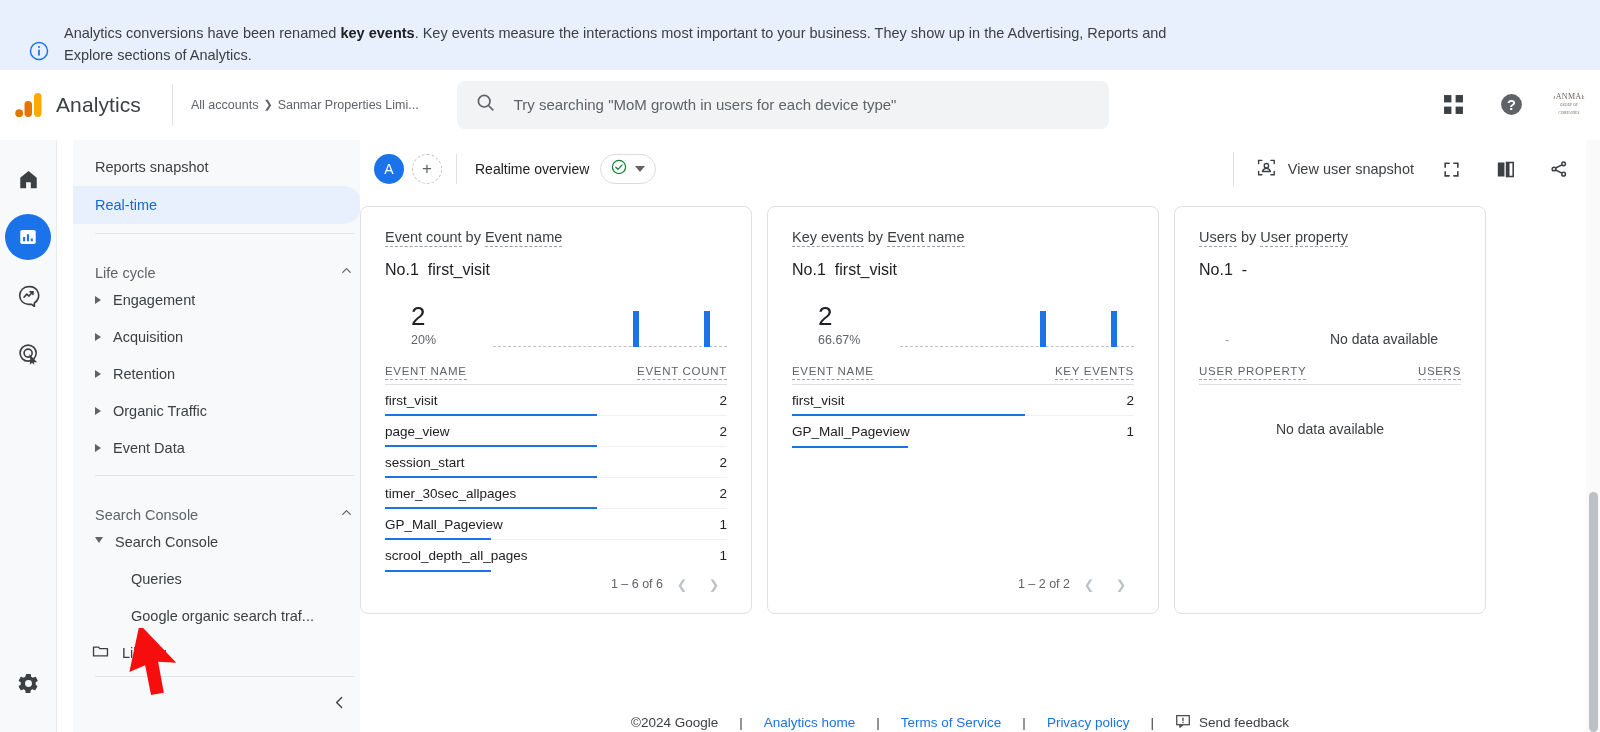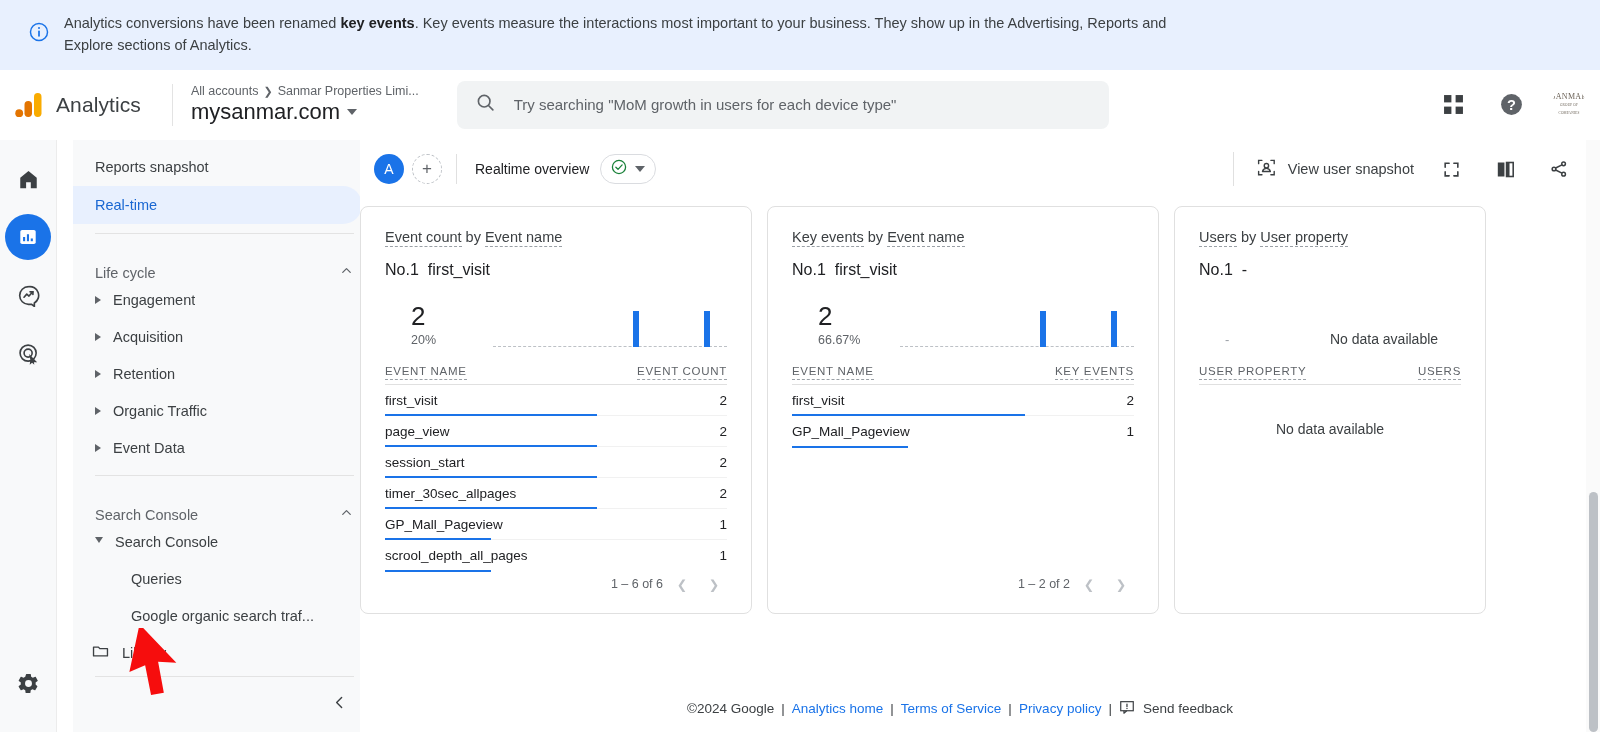--- a/index.html
+++ b/index.html
@@ -9,21 +9,21 @@
     background: #ffffff;
     overflow: hidden;
     color: #202124;
   }
   .app { position: relative; width: 1600px; height: 732px; }
 
   
   .banner {
     position: absolute; left: 0; top: 0; width: 1600px; height: 70px;
     background: #e8f0fe;
-    display: flex; align-items: center; padding: 12px 22px 16px 22px;
+    display: flex; align-items: flex-end; padding: 12px 22px 4px 22px;
   }
   .banner-icon { flex: 0 0 auto; margin: 2px 14px 0 6px; }
   .banner-text {
     flex: 1 1 auto; font-size: 14.5px; line-height: 22px; color: #3c4043;
     max-width: 1140px; padding-top: 1px;
   }
   .banner-text b { font-weight: 700; color: #202124; }
   .banner-actions { display: flex; align-items: flex-start; gap: 34px; padding-top: 2px; margin-left: 28px; }
   .banner-link { color: #1a73e8; font-size: 14.5px; font-weight: 500; cursor: pointer; white-space: nowrap; }
 
@@ -155,22 +155,22 @@
   }
   .row:last-child { border-bottom: none; }
   .row .bar-under { position: absolute; left: 0; bottom: -1px; height: 2.5px; background: #1a73e8; }
   .row .val { color: #202124; }
   .card-foot { margin-top: auto; display: flex; align-items: center; justify-content: flex-end; gap: 6px; font-size: 12.5px; color: #5f6368; padding-bottom: 4px; }
   .pg-btn { width: 26px; height: 26px; display: flex; align-items: center; justify-content: center; color: #bdc1c6; cursor: pointer; }
   .nodata-tbl { padding-top: 36px; text-align: center; font-size: 14px; color: #3c4043; }
 
   
   .footer {
-    position: absolute; left: 360px; bottom: 14px; width: 1200px;
-    display: flex; align-items: center; justify-content: center; gap: 7px;
+    position: absolute; left: 360px; bottom: 0; width: 1200px;
+    display: flex; align-items: center; justify-content: center; gap: 21px;
     font-size: 13.5px; color: #3c4043;
   }
   .footer a { color: #1a73e8; text-decoration: none; cursor: pointer; }
   .footer .sep { color: #3c4043; }
   .feedback { display: flex; align-items: center; gap: 8px; cursor: pointer; }
 
   
   .scrollbar-track { position: absolute; right: 0; top: 140px; width: 14px; height: 592px; background: #fafafa; }
   .scrollbar-thumb { position: absolute; right: 2px; top: 352px; width: 9px; height: 240px; background: #bdc1c6; border-radius: 5px; }
 
@@ -203,24 +203,20 @@
         </svg>
       </span>
       <span class="ga-title">Analytics</span>
     </div>
     <div class="divider-v"></div>
     <div class="acct">
       <div class="acct-crumb">
         <span>All accounts</span>
         <span class="chev">❯</span>
         <span>Sanmar Properties Limi...</span>
-      </div>
-      <div class="acct-name">
-        <span>mysanmar.com</span>
-        <i class="caret-down"></i>
       </div>
     </div>
     <div class="search">
       <span>
         <svg width="21" height="21" viewBox="0 0 24 24">
             <circle cx="10.5" cy="10.5" r="6.6" fill="none" stroke="#5f6368" stroke-width="1.9"></circle>
             <line x1="15.4" y1="15.4" x2="20.4" y2="20.4" stroke="#5f6368" stroke-width="1.9" stroke-linecap="round"></line>
           </svg>
       </span>
       <input readonly="" placeholder="Try searching &quot;MoM growth in users for each device type&quot;" style="">

